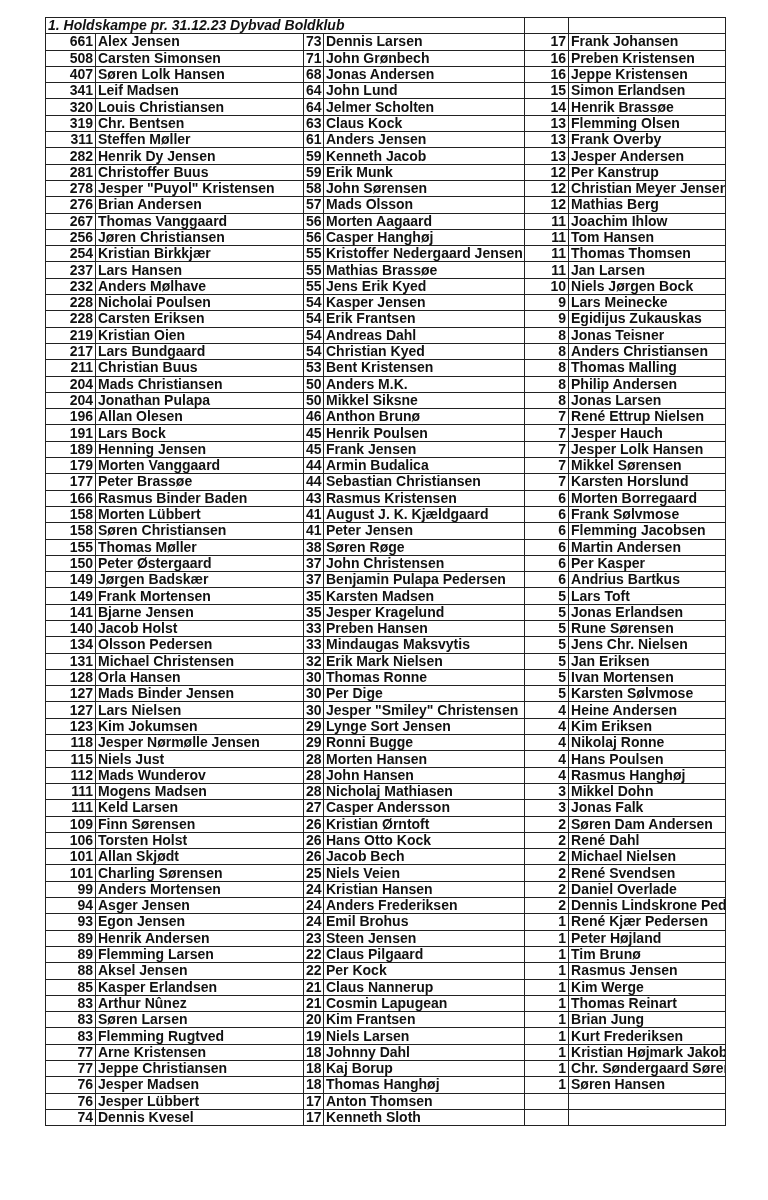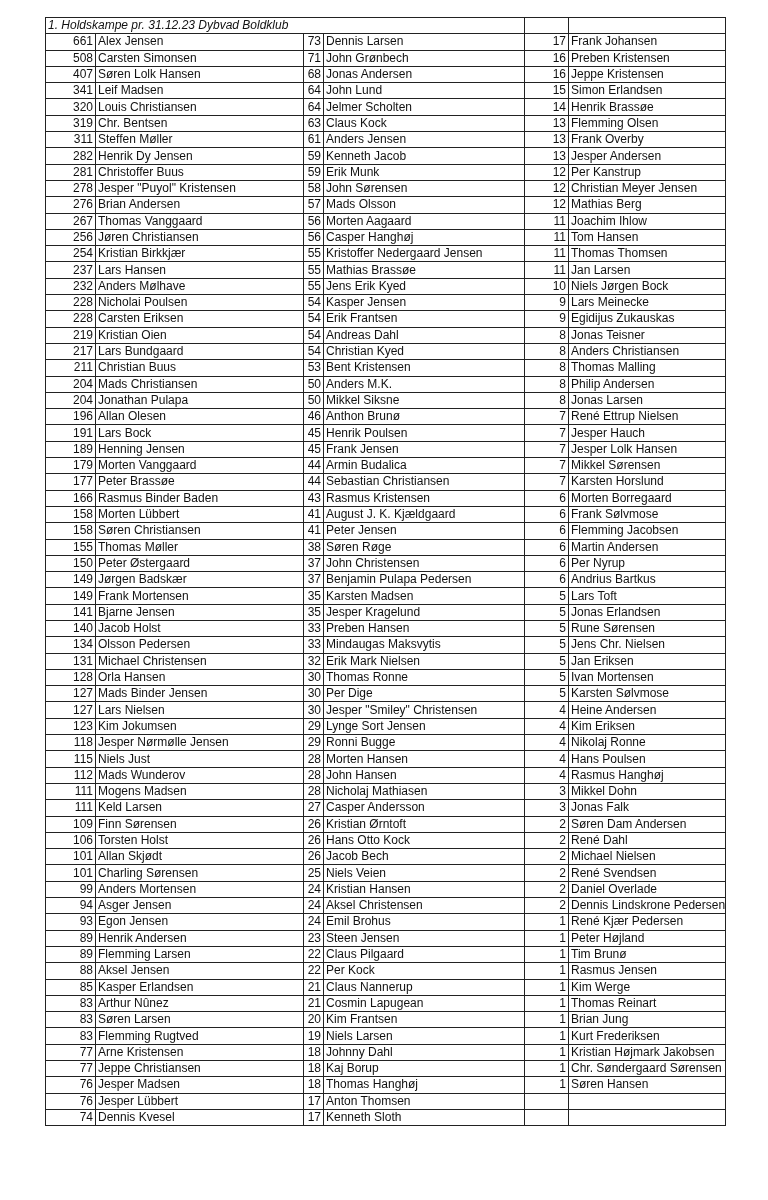--- a/index.html
+++ b/index.html
@@ -3,22 +3,22 @@
 <meta charset="utf-8">
 <style>
   html, body { margin: 0; padding: 0; background: #ffffff; }
   body { width: 768px; height: 1200px; position: relative; overflow: hidden; }
   table.grid {
     position: absolute; left: 45px; top: 17px;
     width: 680px;
     border-collapse: collapse;
     table-layout: fixed;
     font-family: "Liberation Sans", sans-serif;
-    font-weight: normal;
-    font-size: 12px;
+    font-weight: bold;
+    font-size: 14px;
     color: #111;
   }
   table.grid td {
     border: 1px solid #222;
     height: 15.3px;
     padding: 0 2px;
     line-height: 15px;
     white-space: nowrap;
     overflow: hidden;
   }
@@ -305,21 +305,21 @@
         <td class="name">Søren Røge</td>
         <td class="num">6</td>
         <td class="name">Martin Andersen</td>
       </tr>
       <tr>
         <td class="num">150</td>
         <td class="name">Peter Østergaard</td>
         <td class="num">37</td>
         <td class="name">John Christensen</td>
         <td class="num">6</td>
-        <td class="name">Per Nyrup</td>
+        <td class="name">Per Kasper</td>
       </tr>
       <tr>
         <td class="num">149</td>
         <td class="name">Jørgen Badskær</td>
         <td class="num">37</td>
         <td class="name">Benjamin Pulapa Pedersen</td>
         <td class="num">6</td>
         <td class="name">Andrius Bartkus</td>
       </tr>
       <tr>
@@ -471,21 +471,21 @@
         <td class="name">Anders Mortensen</td>
         <td class="num">24</td>
         <td class="name">Kristian Hansen</td>
         <td class="num">2</td>
         <td class="name">Daniel Overlade</td>
       </tr>
       <tr>
         <td class="num">94</td>
         <td class="name">Asger Jensen</td>
         <td class="num">24</td>
-        <td class="name">Aksel Christensen</td>
+        <td class="name">Anders Frederiksen</td>
         <td class="num">2</td>
         <td class="name">Dennis Lindskrone Pedersen</td>
       </tr>
       <tr>
         <td class="num">93</td>
         <td class="name">Egon Jensen</td>
         <td class="num">24</td>
         <td class="name">Emil Brohus</td>
         <td class="num">1</td>
         <td class="name">René Kjær Pedersen</td>

